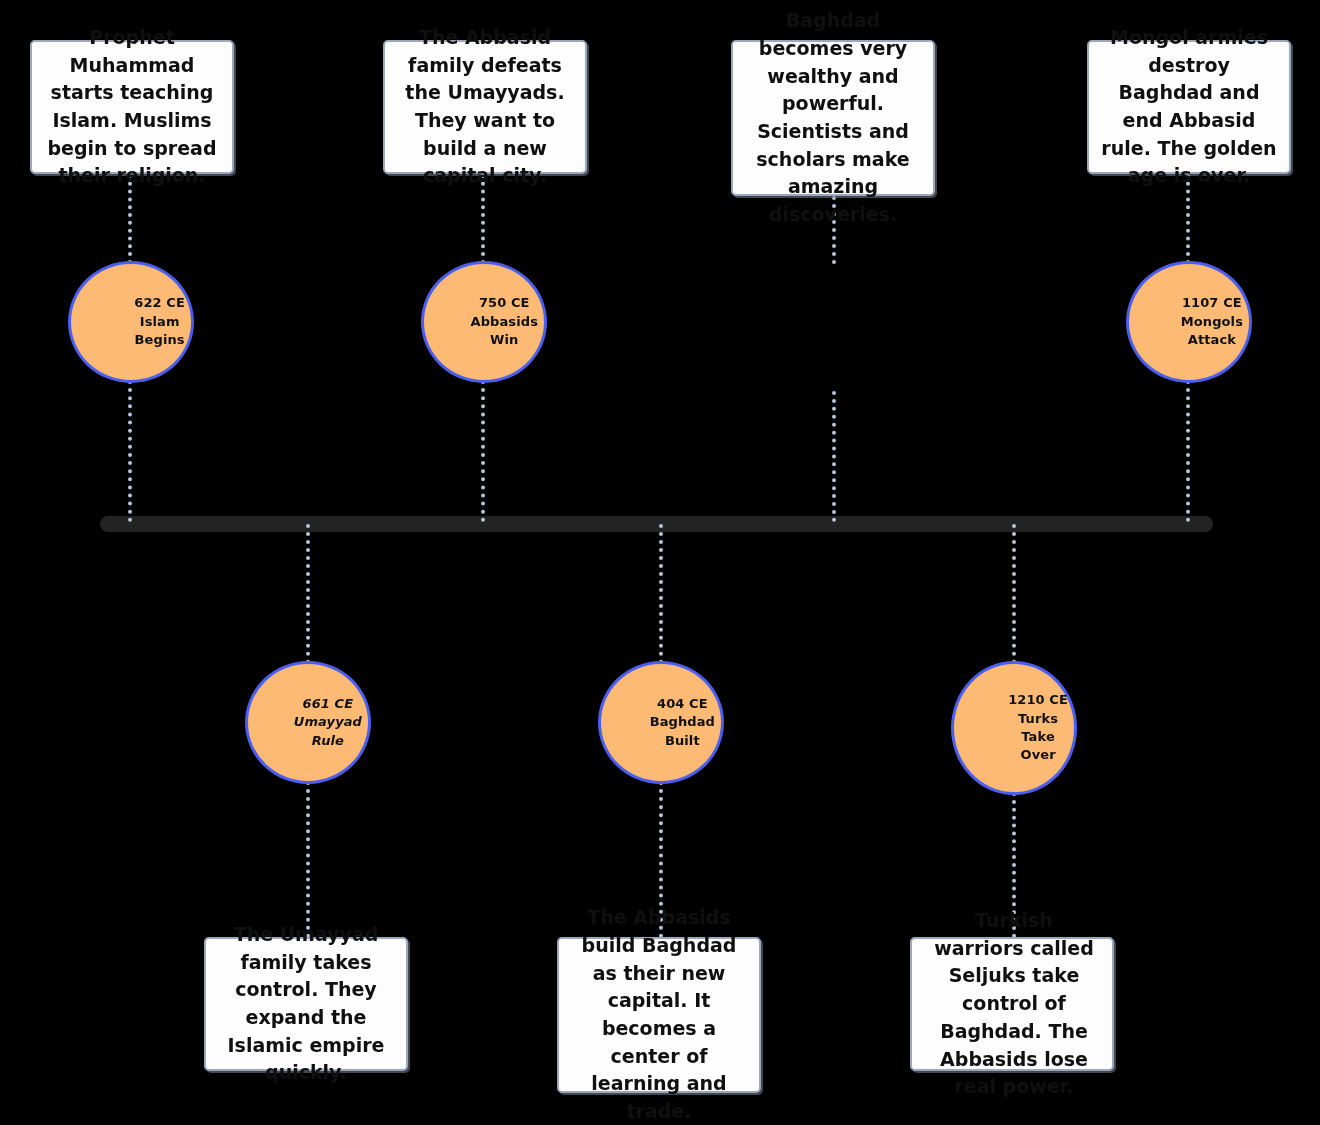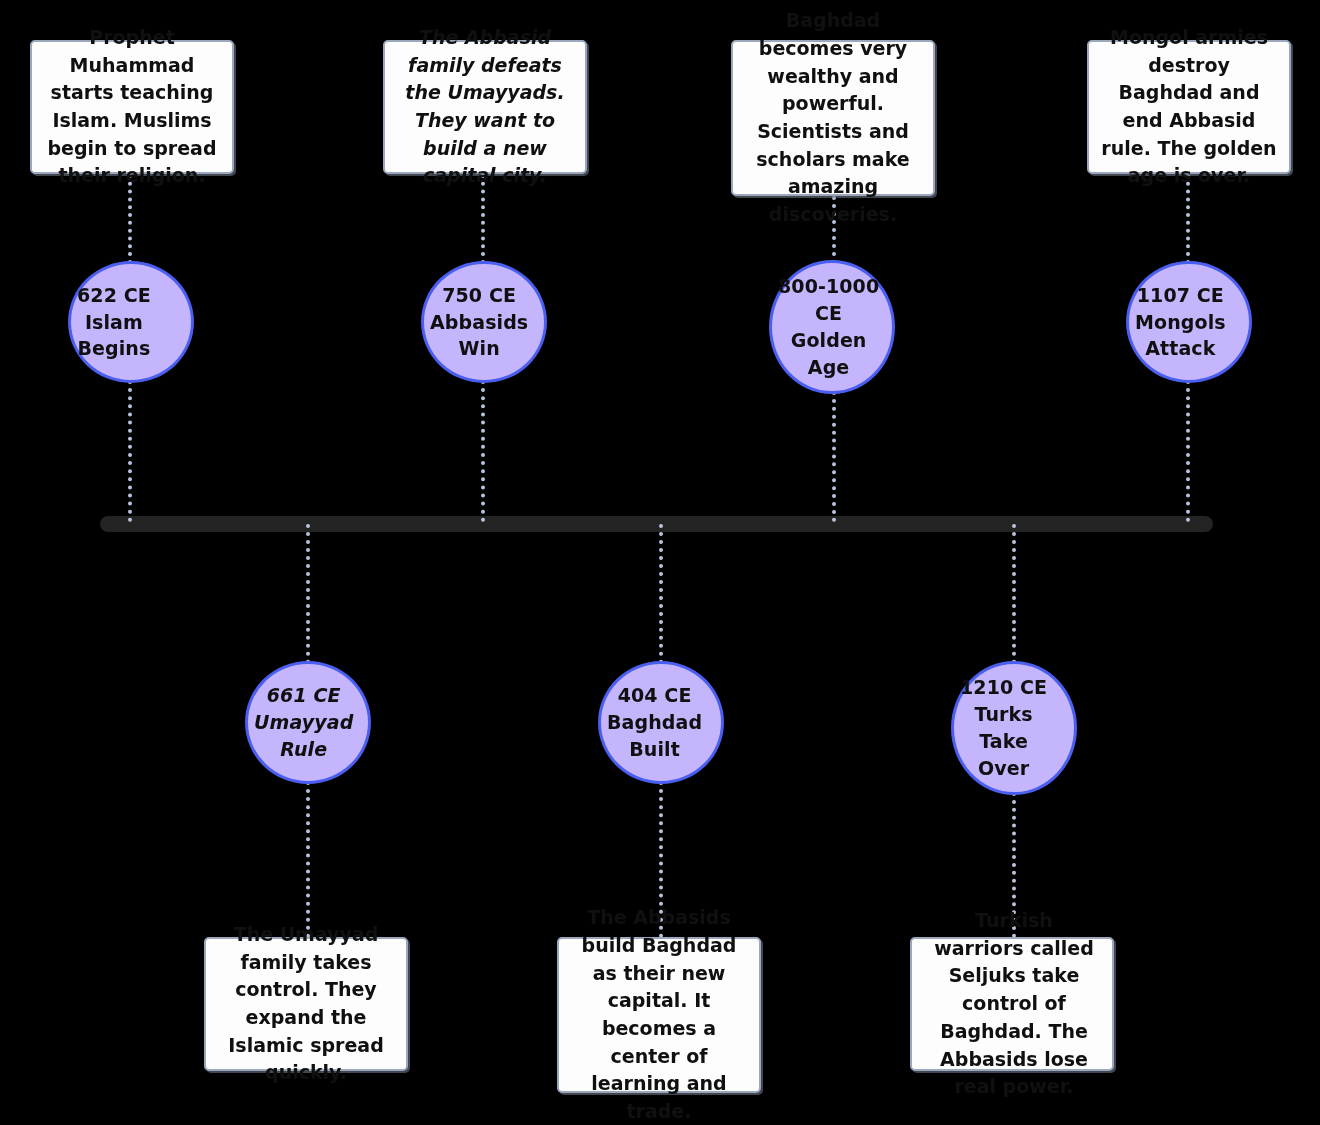--- a/index.html
+++ b/index.html
@@ -37,29 +37,29 @@
     position: absolute;
     width: 0;
     border-left: 4px dotted #b8c4dc;
   }
 
   
   .node {
     position: absolute;
     box-sizing: border-box;
     border-radius: 50%;
-    background: #c4b5fd;
+    background: #fdba74;
     border: 3.5px solid #4a5ef0;
     display: flex;
     align-items: center;
-    justify-content: flex-start;
+    justify-content: flex-end;
     text-align: center;
     color: #101010;
     font-weight: bold;
-    font-size: 19px;
+    font-size: 13px;
     line-height: 1.42;
     letter-spacing: 0.1px;
     z-index: 3;
   }
   .node .node-label {
     display: block;
     padding: 0 6px;
     white-space: pre-line;
   }
 
@@ -97,41 +97,35 @@
     <span class="desc-text">Prophet Muhammad starts teaching Islam. Muslims begin to spread their religion.</span>
   </div>
   <div class="connector" style="left:128px; top:166px; height:90px;"></div>
   <div class="node" style="left:68px; top:253px; width:126px; height:122px;">
     <span class="node-label">622 CE
 Islam
 Begins</span>
   </div>
   <div class="connector" style="left:128px; top:372px; height:142px;"></div>
 
-  <div class="desc-box" style="left:383px; top:32px; width:204px; height:134px;font-style:italic;">
+  <div class="desc-box" style="left:383px; top:32px; width:204px; height:134px;">
     <span class="desc-text">The Abbasid family defeats the Umayyads. They want to build a new capital city.</span>
   </div>
   <div class="connector" style="left:481px; top:166px; height:90px;"></div>
   <div class="node" style="left:421px; top:253px; width:126px; height:122px;">
     <span class="node-label">750 CE
 Abbasids
 Win</span>
   </div>
   <div class="connector" style="left:481px; top:372px; height:142px;"></div>
 
   <div class="desc-box" style="left:731px; top:32px; width:204px; height:156px;">
     <span class="desc-text">Baghdad becomes very wealthy and powerful. Scientists and scholars make amazing discoveries.</span>
   </div>
   <div class="connector" style="left:832px; top:188px; height:68px;"></div>
-  <div class="node" style="left:769px; top:252px; width:126px; height:134px;">
-    <span class="node-label">800-1000
-CE
-Golden
-Age</span>
-  </div>
   <div class="connector" style="left:832px; top:383px; height:131px;"></div>
 
   <div class="desc-box" style="left:1087px; top:32px; width:204px; height:134px;">
     <span class="desc-text">Mongol armies destroy Baghdad and end Abbasid rule. The golden age is over.</span>
   </div>
   <div class="connector" style="left:1186px; top:166px; height:90px;"></div>
   <div class="node" style="left:1126px; top:253px; width:126px; height:122px;">
     <span class="node-label">1107 CE
 Mongols
 Attack</span>
@@ -139,21 +133,21 @@
   <div class="connector" style="left:1186px; top:372px; height:142px;"></div>
 
   <div class="connector" style="left:306px; top:516px; height:140px;"></div>
   <div class="node" style="left:245px; top:653px; width:126px; height:123px;font-style:italic;">
     <span class="node-label">661 CE
 Umayyad
 Rule</span>
   </div>
   <div class="connector" style="left:306px; top:773px; height:157px;"></div>
   <div class="desc-box" style="left:204px; top:929px; width:204px; height:134px;">
-    <span class="desc-text">The Umayyad family takes control. They expand the Islamic spread quickly.</span>
+    <span class="desc-text">The Umayyad family takes control. They expand the Islamic empire quickly.</span>
   </div>
 
   <div class="connector" style="left:659px; top:516px; height:140px;"></div>
   <div class="node" style="left:598px; top:653px; width:126px; height:123px;">
     <span class="node-label">404 CE
 Baghdad
 Built</span>
   </div>
   <div class="connector" style="left:659px; top:773px; height:157px;"></div>
   <div class="desc-box" style="left:557px; top:929px; width:204px; height:156px;">

